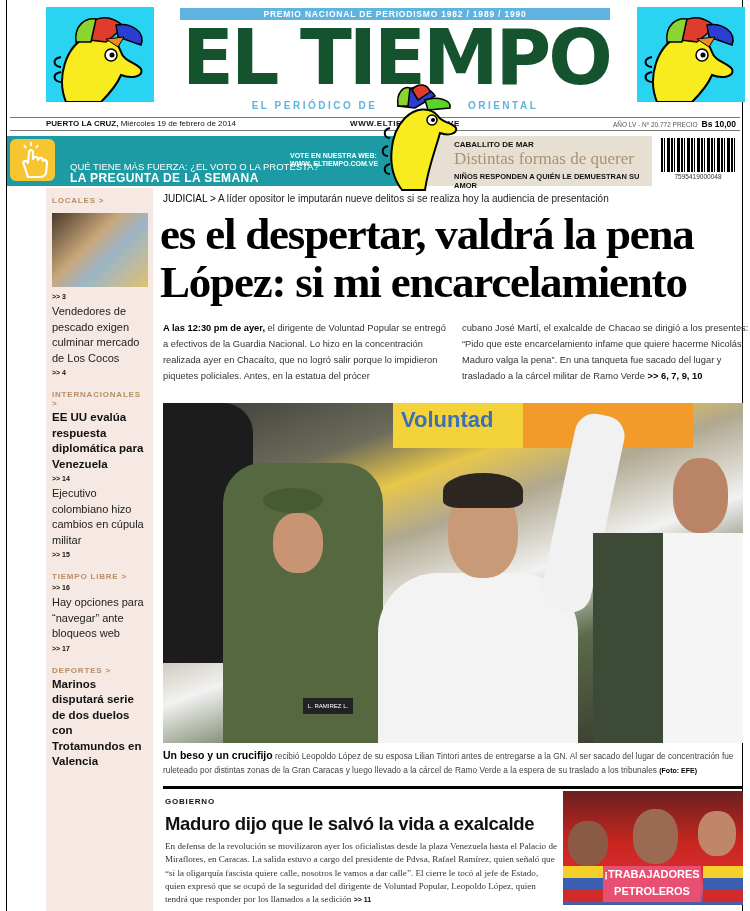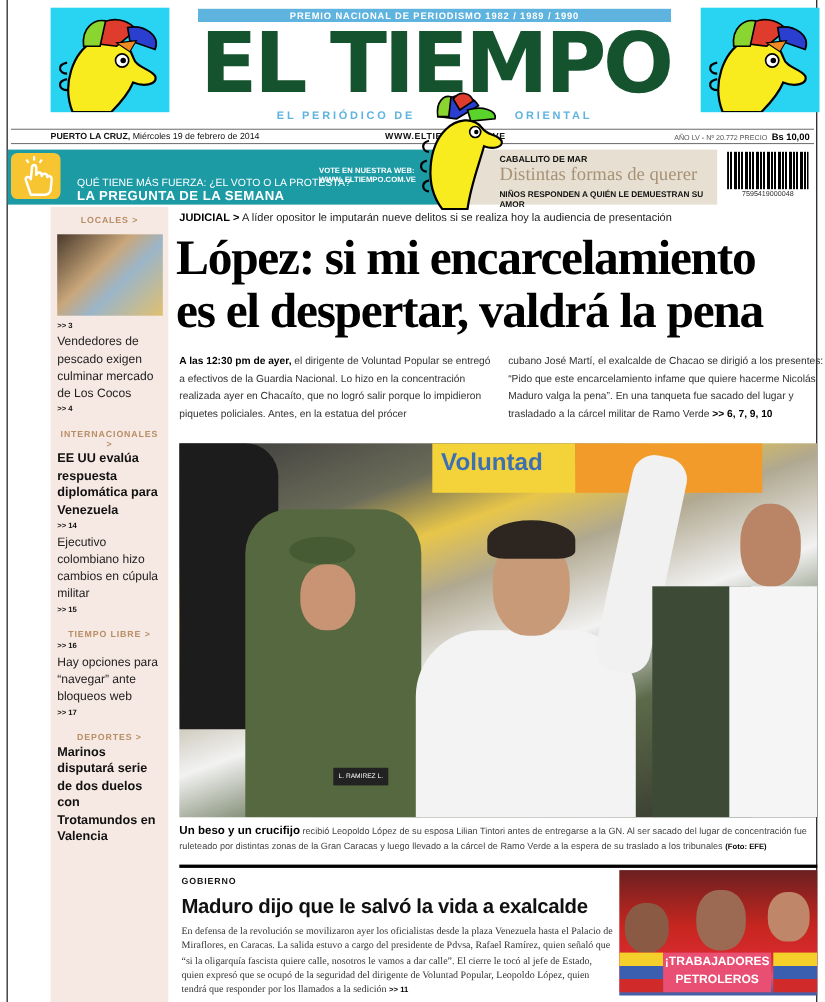--- a/index.html
+++ b/index.html
@@ -36,30 +36,30 @@
   .cab-title { position: absolute; left: 52px; top: 13px; font-family: "Liberation Serif", serif; font-size: 17px; color: #a89276; }
   .cab-sub { position: absolute; left: 52px; top: 36px; font-weight: bold; font-size: 7.5px; }
   .barcode { position: absolute; left: 657px; top: 136px; width: 82px; height: 48px; background: #fff; }
   .barcode .bars { position: absolute; left: 4px; top: 2px; width: 74px; height: 34px;
     background: repeating-linear-gradient(90deg, #000 0 2px, #fff 2px 3px, #000 3px 4px, #fff 4px 6px, #000 6px 9px, #fff 9px 10px); }
   .barcode .num { position: absolute; left: 0; top: 37px; width: 82px; text-align: center; font-size: 6.5px; color: #333; }
   .seahorse { position: absolute; left: 380px; top: 78px; width: 80px; height: 115px; }
 
   
   .sidebar { position: absolute; left: 46px; top: 188px; width: 107px; height: 723px; background: #f6e8e2; padding: 6px 6px 0 6px; }
-  .sb-sec { font-size: 8px; font-weight: bold; color: #b88e66; letter-spacing: 0.8px; margin-top: 2px; text-align: center; }
+  .sb-sec { font-size: 8px; font-weight: bold; color: #b88e66; letter-spacing: 0.8px; margin-top: 2px; }
   .sb-head { font-size: 11.5px; font-weight: bold; line-height: 15.5px; margin-top: 2px; }
   .sb-ref { font-size: 7px; font-weight: bold; margin: 3px 0 4px; }
   .sb-sub { font-size: 11px; line-height: 15.5px; color: #222; }
   .sb-photo { width: 96px; height: 74px; margin: 8px 0 6px; background: linear-gradient(135deg, #4a3a2b 0%, #c9a77b 40%, #9bb5c8 60%, #e0c070 100%); position: relative; }
   .sb-gap { height: 8px; }
 
   
   .kicker { position: absolute; left: 163px; top: 193px; font-size: 10px; color: #222; }
-  .kicker b { font-weight: bold; color: #000; }
+  .kicker b { font-weight: normal; color: #000; }
   .headline { position: absolute; left: 160px; top: 210px; width: 590px; font-family: "Liberation Serif", serif; font-weight: bold; font-size: 45px; line-height: 48px; letter-spacing: -1.2px; color: #000; }
   .col { position: absolute; top: 320px; width: 290px; font-size: 9.3px; line-height: 16px; color: #333; }
   .col.c1 { left: 163px; }
   .col.c2 { left: 462px; }
   .col b { color: #000; }
   .photo-main { position: absolute; left: 163px; top: 403px; width: 580px; height: 340px;
     background: linear-gradient(160deg, #3a3a3a 0%, #6c6c5a 20%, #e8c64a 30%, #b0a890 40%, #f2f2f2 55%, #5c6a4a 70%, #2e2e28 100%); overflow: hidden; }
   .caption { position: absolute; left: 163px; top: 748px; width: 580px; font-size: 8.3px; line-height: 14px; color: #444; }
   .caption b.lead { font-size: 10.5px; color: #000; }
   .caption b.credit { font-size: 7px; color: #000; }
@@ -191,22 +191,22 @@
 
   </div>
 </div>
 
 <div class="kicker">
   <b>JUDICIAL</b>
   <b>&gt;</b>
   <span>A líder opositor le imputarán nueve delitos si se realiza hoy la audiencia de presentación</span>
 </div>
 <div class="headline">
+  <div>es el despertar, valdrá la pena</div>
   <div>López: si mi encarcelamiento</div>
-  <div>es el despertar, valdrá la pena</div>
 </div>
 <div class="col c1">
   <b>A las 12:30 pm de ayer,</b>
   <span>el dirigente de Voluntad Popular se entregó a efectivos de la Guardia Nacional. Lo hizo en la concentración realizada ayer en Chacaíto, que no logró salir porque lo impidieron piquetes policiales. Antes, en la estatua del prócer</span>
 </div>
 <div class="col c2">
   <span>cubano José Martí, el exalcalde de Chacao se dirigió a los presentes: “Pido que este encarcelamiento infame que quiere hacerme Nicolás Maduro valga la pena”. En una tanqueta fue sacado del lugar y trasladado a la cárcel militar de Ramo Verde</span>
   <b>&gt;&gt; 6, 7, 9, 10</b>
 </div>
 <div class="photo-main">

